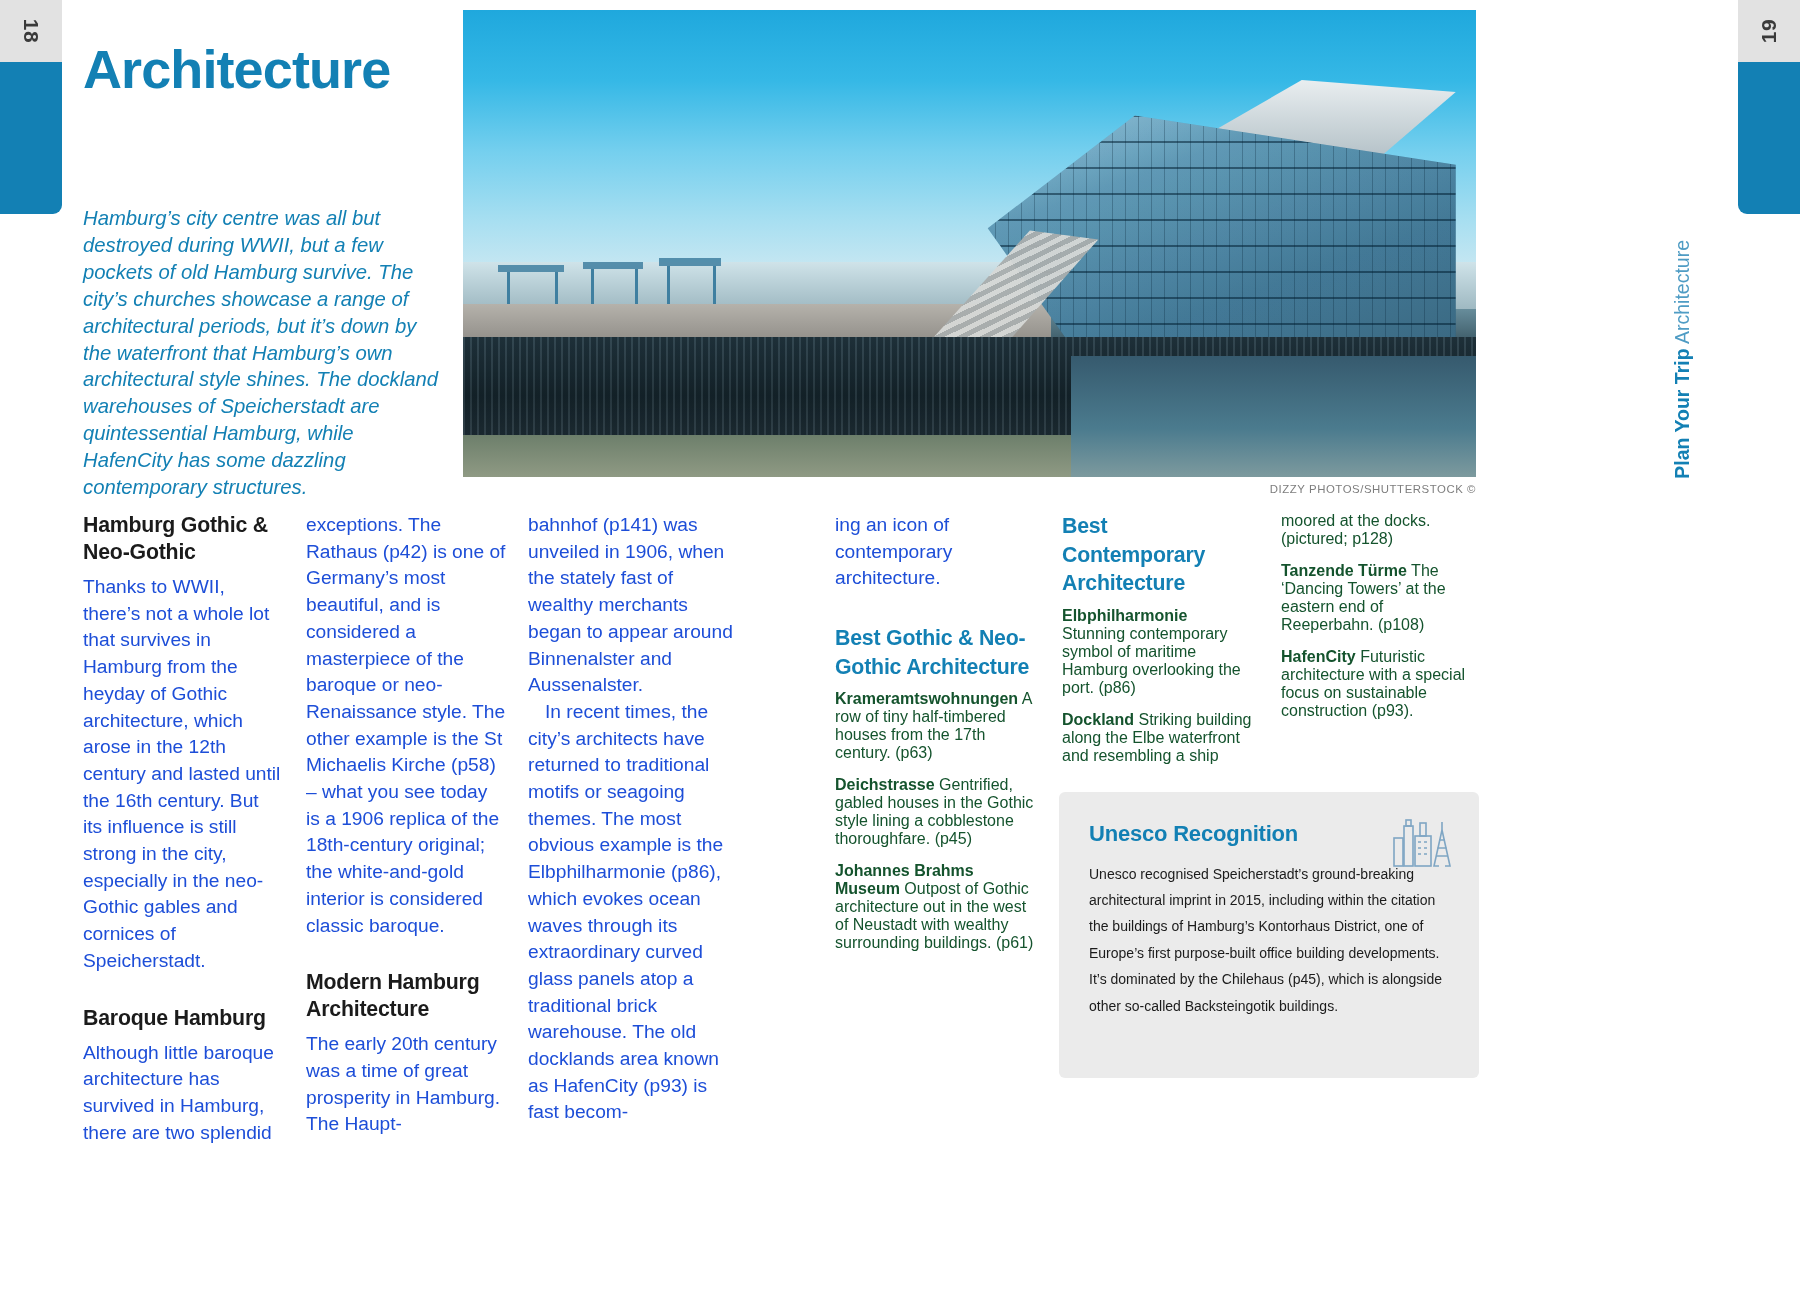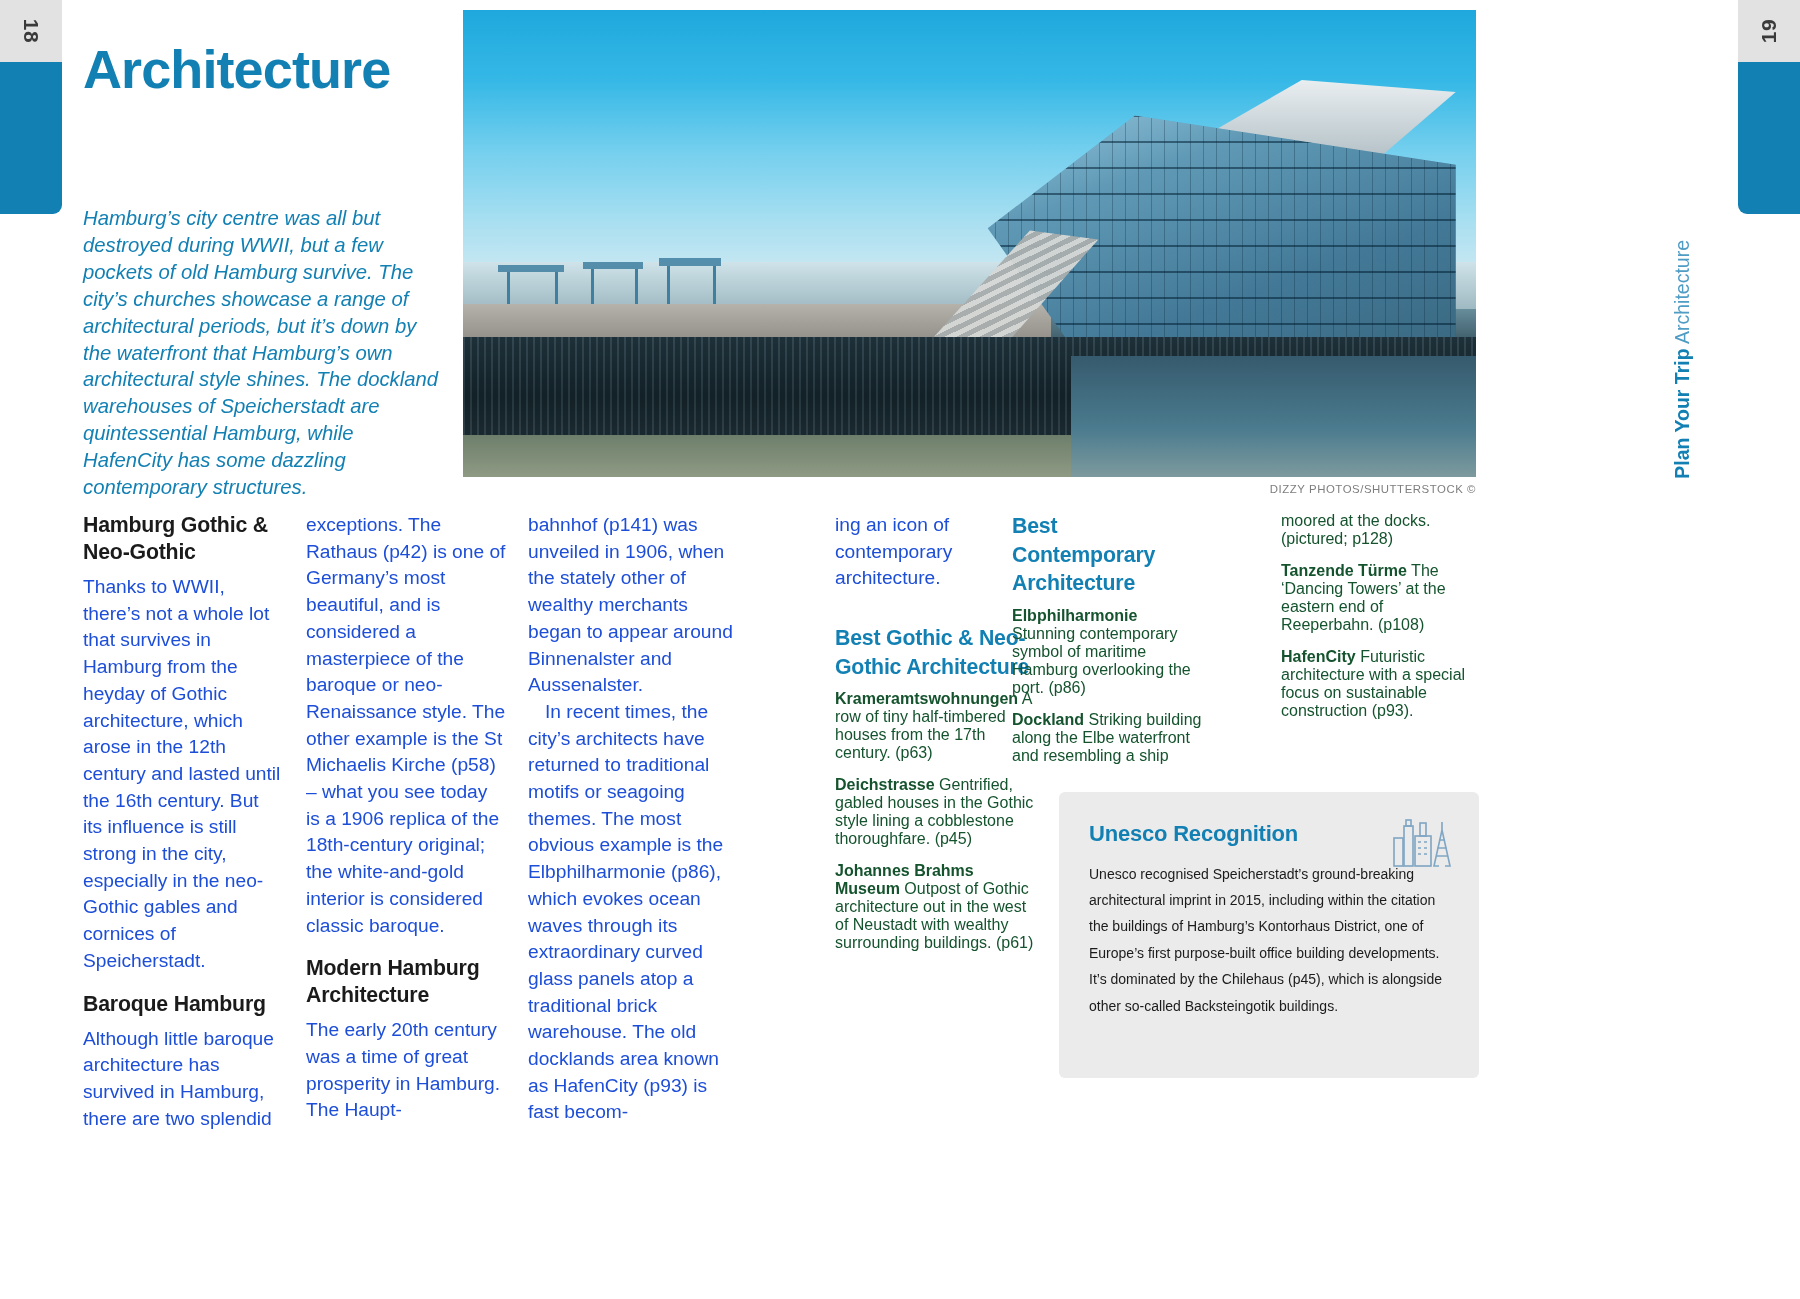--- a/index.html
+++ b/index.html
@@ -146,30 +146,30 @@
   
   .cols {
     position: absolute; left: 0; top: 512px;
     width: 1448px; height: 780px;
   }
   .col { position: absolute; top: 0; }
   .c1 { left: 83px;   width: 200px; }
   .c2 { left = 0; left: 306px;  width: 200px; }
   .c3 { left: 528px;  width: 205px; }
   .c4 { left: 835px;  width: 202px; }
-  .c5 { left: 1012px; width: 190px; }
+  .c5 { left: 1062px; width: 190px; }
   .c6 { left: 1281px; width: 196px; }
 
   
   .h-black {
     font-size: 21.3px; font-weight: bold; line-height: 27px;
     color: #1b1b1b; letter-spacing: -0.2px;
     margin-bottom: 8px;
   }
-  .h-black.spaced { margin-top: 16px; }
+  .h-black.spaced { margin-top: 30px; }
   
   .h-blue {
     font-size: 21.3px; font-weight: bold; line-height: 28.5px;
     color: #1380b4; letter-spacing: -0.2px;
     margin-bottom: 9px;
   }
   .h-blue.spaced { margin-top: 32px; }
 
   
   .body-txt {
@@ -278,21 +278,21 @@
       <div class="body-txt">Although little baroque architecture has survived in Hamburg, there are two splendid</div>
     </div>
 
     <div class="col c2">
       <div class="body-txt">exceptions. The Rathaus (p42) is one of Germany’s most beautiful, and is considered a masterpiece of the baroque or neo-Renaissance style. The other example is the St Michaelis Kirche (p58) – what you see today is a 1906 replica of the 18th-century original; the white-and-gold interior is considered classic baroque.</div>
       <div class="h-black spaced">Modern Hamburg Architecture</div>
       <div class="body-txt">The early 20th century was a time of great prosperity in Hamburg. The Haupt-</div>
     </div>
 
     <div class="col c3">
-      <div class="body-txt">bahnhof (p141) was unveiled in 1906, when the stately other of wealthy merchants began to appear around Binnenalster and Aussenalster.</div>
+      <div class="body-txt">bahnhof (p141) was unveiled in 1906, when the stately fast of wealthy merchants began to appear around Binnenalster and Aussenalster.</div>
       <div class="body-txt" style="text-indent:17px;">In recent times, the city’s architects have returned to traditional motifs or seagoing themes. The most obvious example is the Elbphilharmonie (p86), which evokes ocean waves through its extraordinary curved glass panels atop a traditional brick warehouse. The old docklands area known as HafenCity (p93) is fast becom-</div>
     </div>
 
     <div class="col c4">
       <div class="body-txt">ing an icon of contemporary architecture.</div>
       <div class="h-blue spaced">Best Gothic &amp; Neo-Gothic Architecture</div>
 
       <div class="entry">
         <b>Krameramtswohnungen</b>
         <span>A row of tiny half-timbered houses from the 17th century. (p63)</span>

